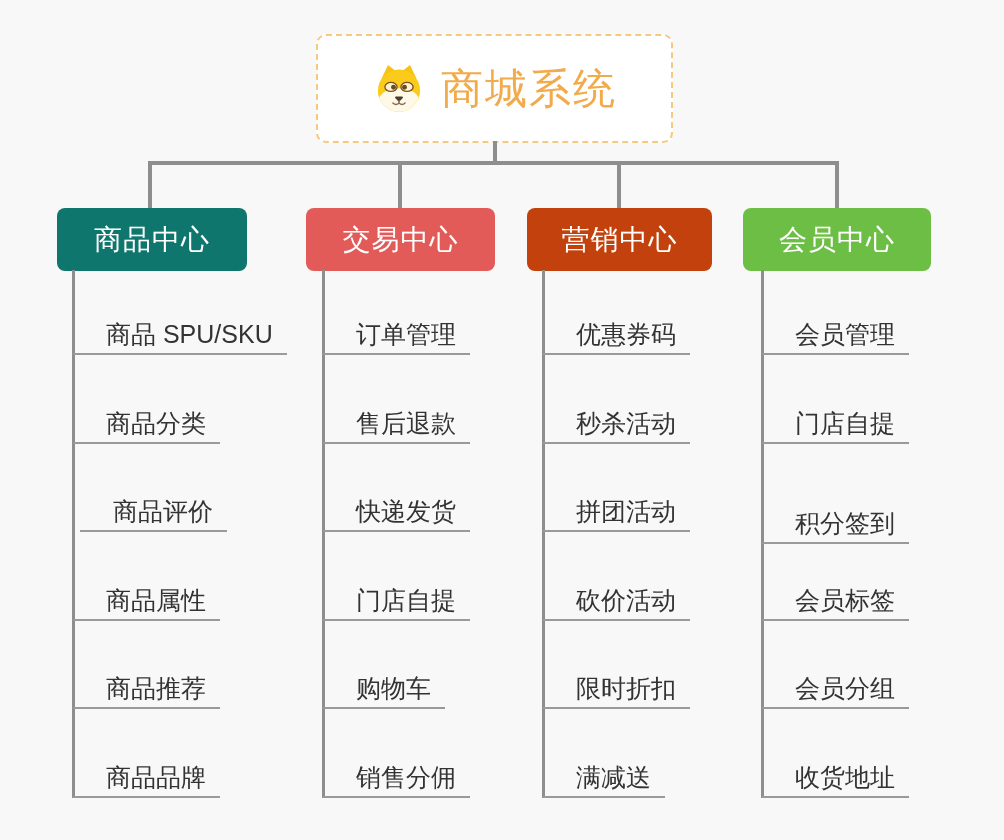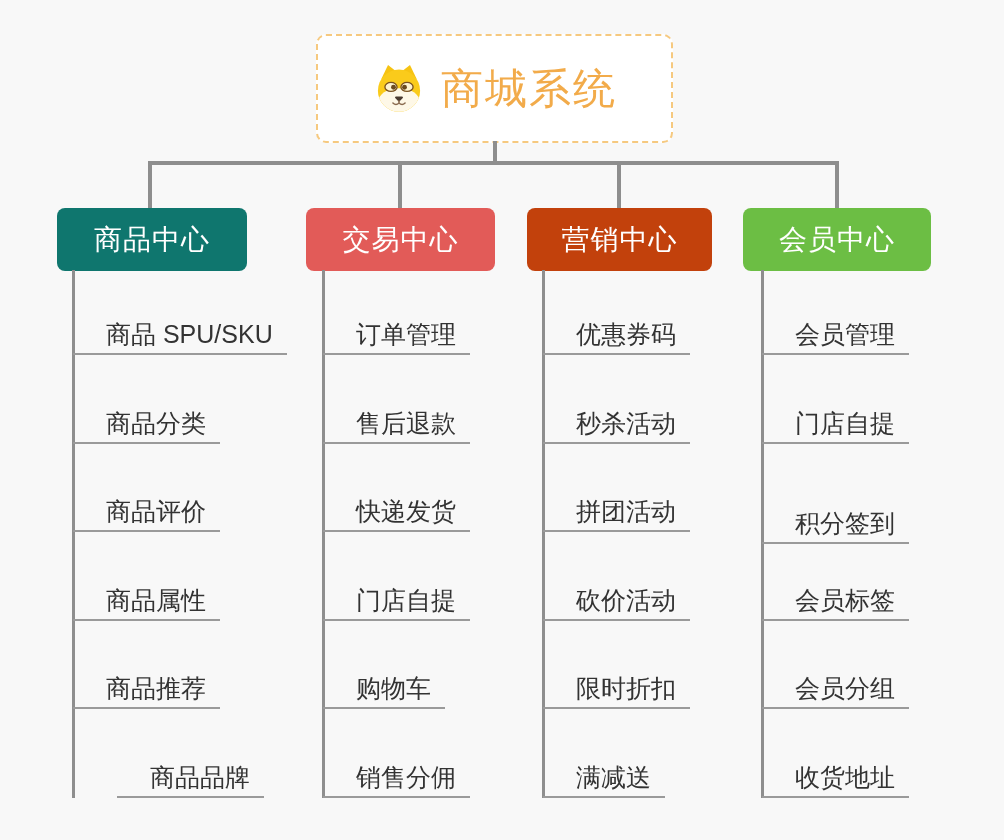--- a/index.html
+++ b/index.html
@@ -70,24 +70,24 @@
 
 <div class="conn" style="left: 493px; top: 141px; width: 4px; height: 24px;"></div>
     <div class="conn" style="left: 148px; top: 161px; width: 691px; height: 4px;"></div>
     <div class="conn" style="left: 148px; top: 163px; width: 4px; height: 45px;"></div>
     <div class="branch-node" style="left: 57px; top: 208px; width: 190px; height: 63px; background: #0f766e;">
       <span class="branch-label">商品中心</span>
     </div>
     <div class="child-vline" style="left: 72px; top: 270px; height: 528px;"></div>
     <div class="leaf-node" style="left: 73px; top: 315px;">商品 SPU/SKU</div>
     <div class="leaf-node" style="left: 73px; top: 404px;">商品分类</div>
-    <div class="leaf-node" style="left: 73px; top: 492px;">商品评价</div>
+    <div class="leaf-node" style="left: 80px; top: 492px;">商品评价</div>
     <div class="leaf-node" style="left: 73px; top: 581px;">商品属性</div>
     <div class="leaf-node" style="left: 73px; top: 669px;">商品推荐</div>
-    <div class="leaf-node" style="left: 73px; top: 758px; margin-left: 44px;">商品品牌</div>
+    <div class="leaf-node" style="left: 73px; top: 758px;">商品品牌</div>
     <div class="conn" style="left: 398px; top: 163px; width: 4px; height: 45px;"></div>
     <div class="branch-node" style="left: 306px; top: 208px; width: 189px; height: 63px; background: rgb(226, 91, 88);">
       <span class="branch-label">交易中心</span>
     </div>
     <div class="child-vline" style="left: 322px; top: 270px; height: 528px;"></div>
     <div class="leaf-node" style="left: 323px; top: 315px;">订单管理</div>
     <div class="leaf-node" style="left: 323px; top: 404px;">售后退款</div>
     <div class="leaf-node" style="left: 323px; top: 492px;">快递发货</div>
     <div class="leaf-node" style="left: 323px; top: 581px;">门店自提</div>
     <div class="leaf-node" style="left: 323px; top: 669px;">购物车</div>

